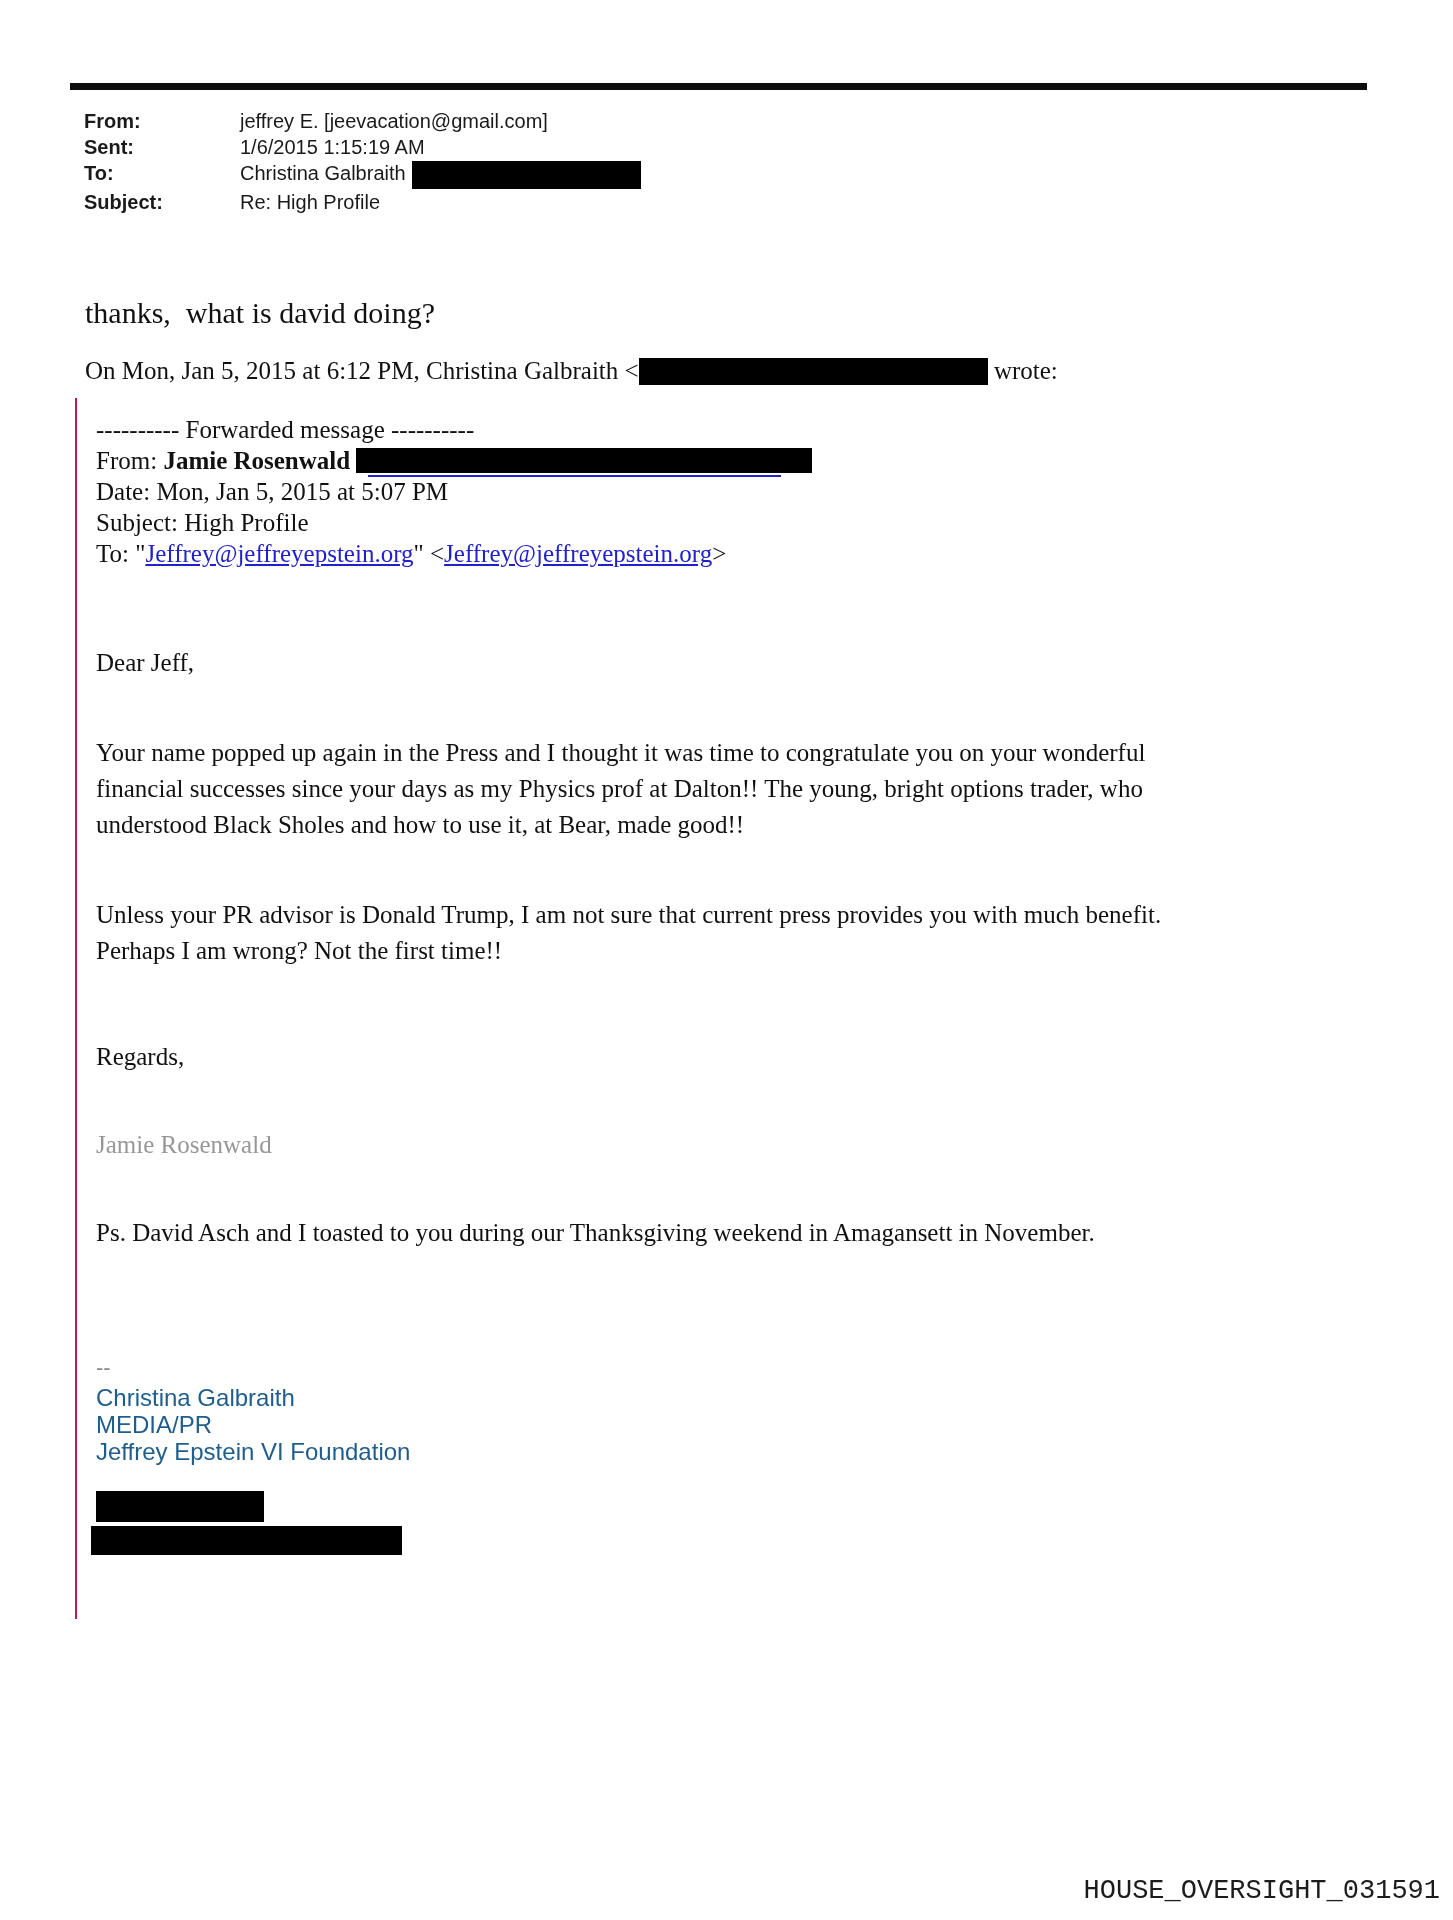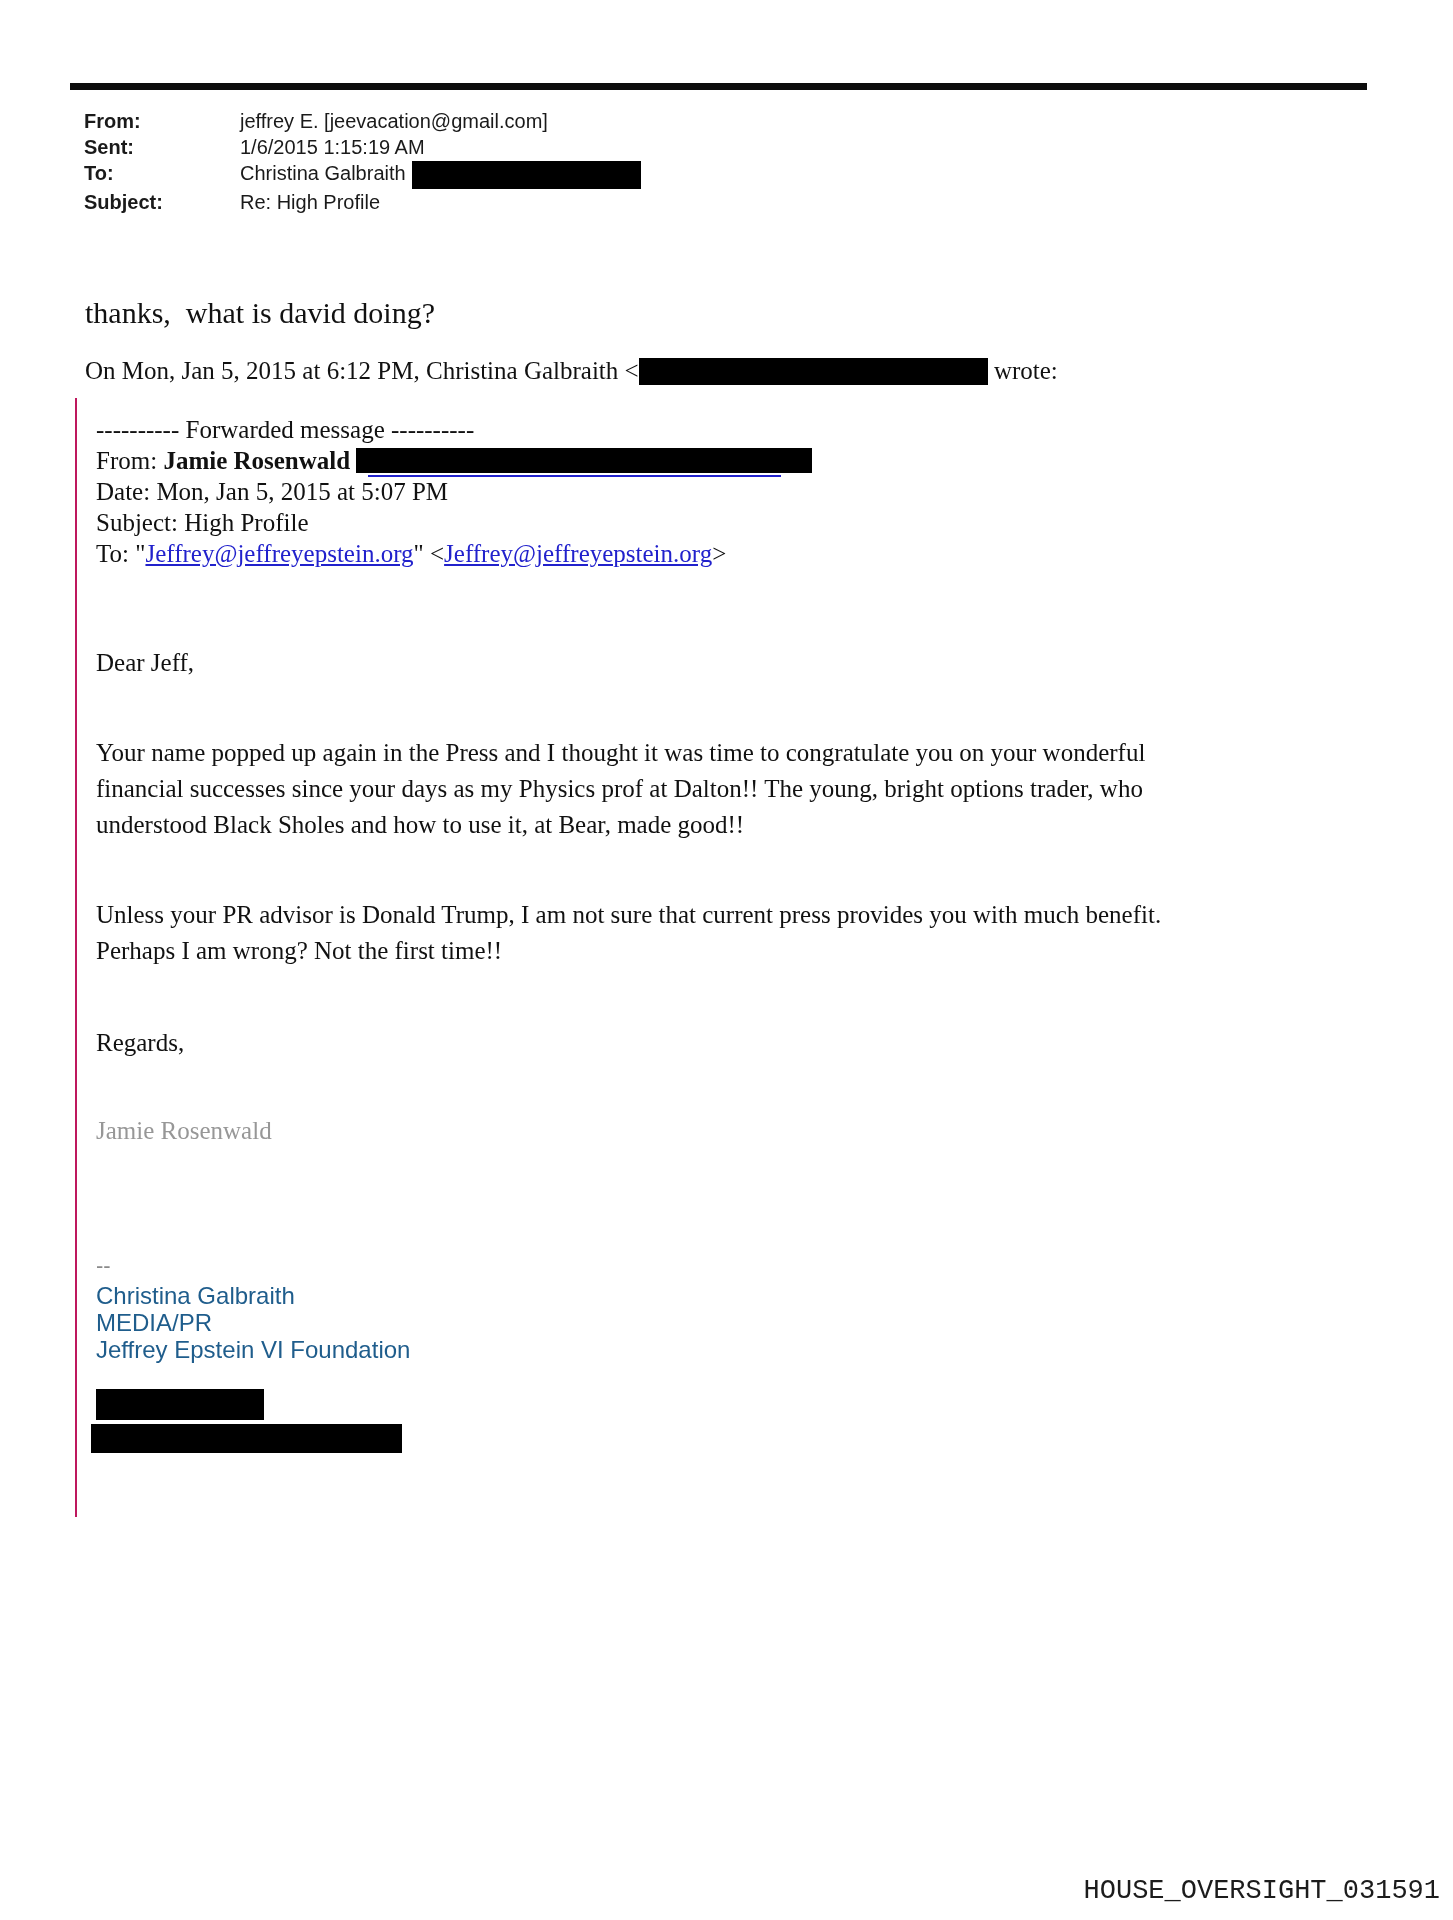--- a/index.html
+++ b/index.html
@@ -112,21 +112,21 @@
   .salutation {
     margin-top: 76px;
     line-height: 36px;
   }
   .para {
     margin-top: 54px;
     line-height: 36px;
     white-space: pre-line;
     max-width: 1200px;
   }
-  .closing { margin-top: 56px; line-height: 36px; }
+  .closing { margin-top: 70px; line-height: 36px; }
   .sender-name-gray {
     margin-top: 52px;
     line-height: 36px;
     color: #979797;
   }
   .postscript { margin-top: 52px; line-height: 36px; }
   .sig-divider {
     margin-top: 106px;
     font-family: "Liberation Sans", sans-serif;
     font-size: 22px;
@@ -212,20 +212,21 @@
 understood Black Sholes and how to use it, at Bear, made good!!</div>
 
   <div class="para">Unless your PR advisor is Donald Trump, I am not sure that current press provides you with much benefit.
 Perhaps I am wrong? Not the first time!!</div>
 
 
   <div class="closing">Regards,</div>
 
   <div class="sender-name-gray">Jamie Rosenwald</div>
 
+  <div class="postscript">Ps. David Asch and I toasted to you during our Thanksgiving weekend in Amagansett in November.</div>
 
   <div class="sig-divider">--</div>
 
   <div class="sig-line first">Christina Galbraith</div>
   <div class="sig-line">MEDIA/PR</div>
   <div class="sig-line">Jeffrey Epstein VI Foundation</div>
 
   <span class="redact-sig1"></span>
   <span class="redact-sig2"></span>
 

